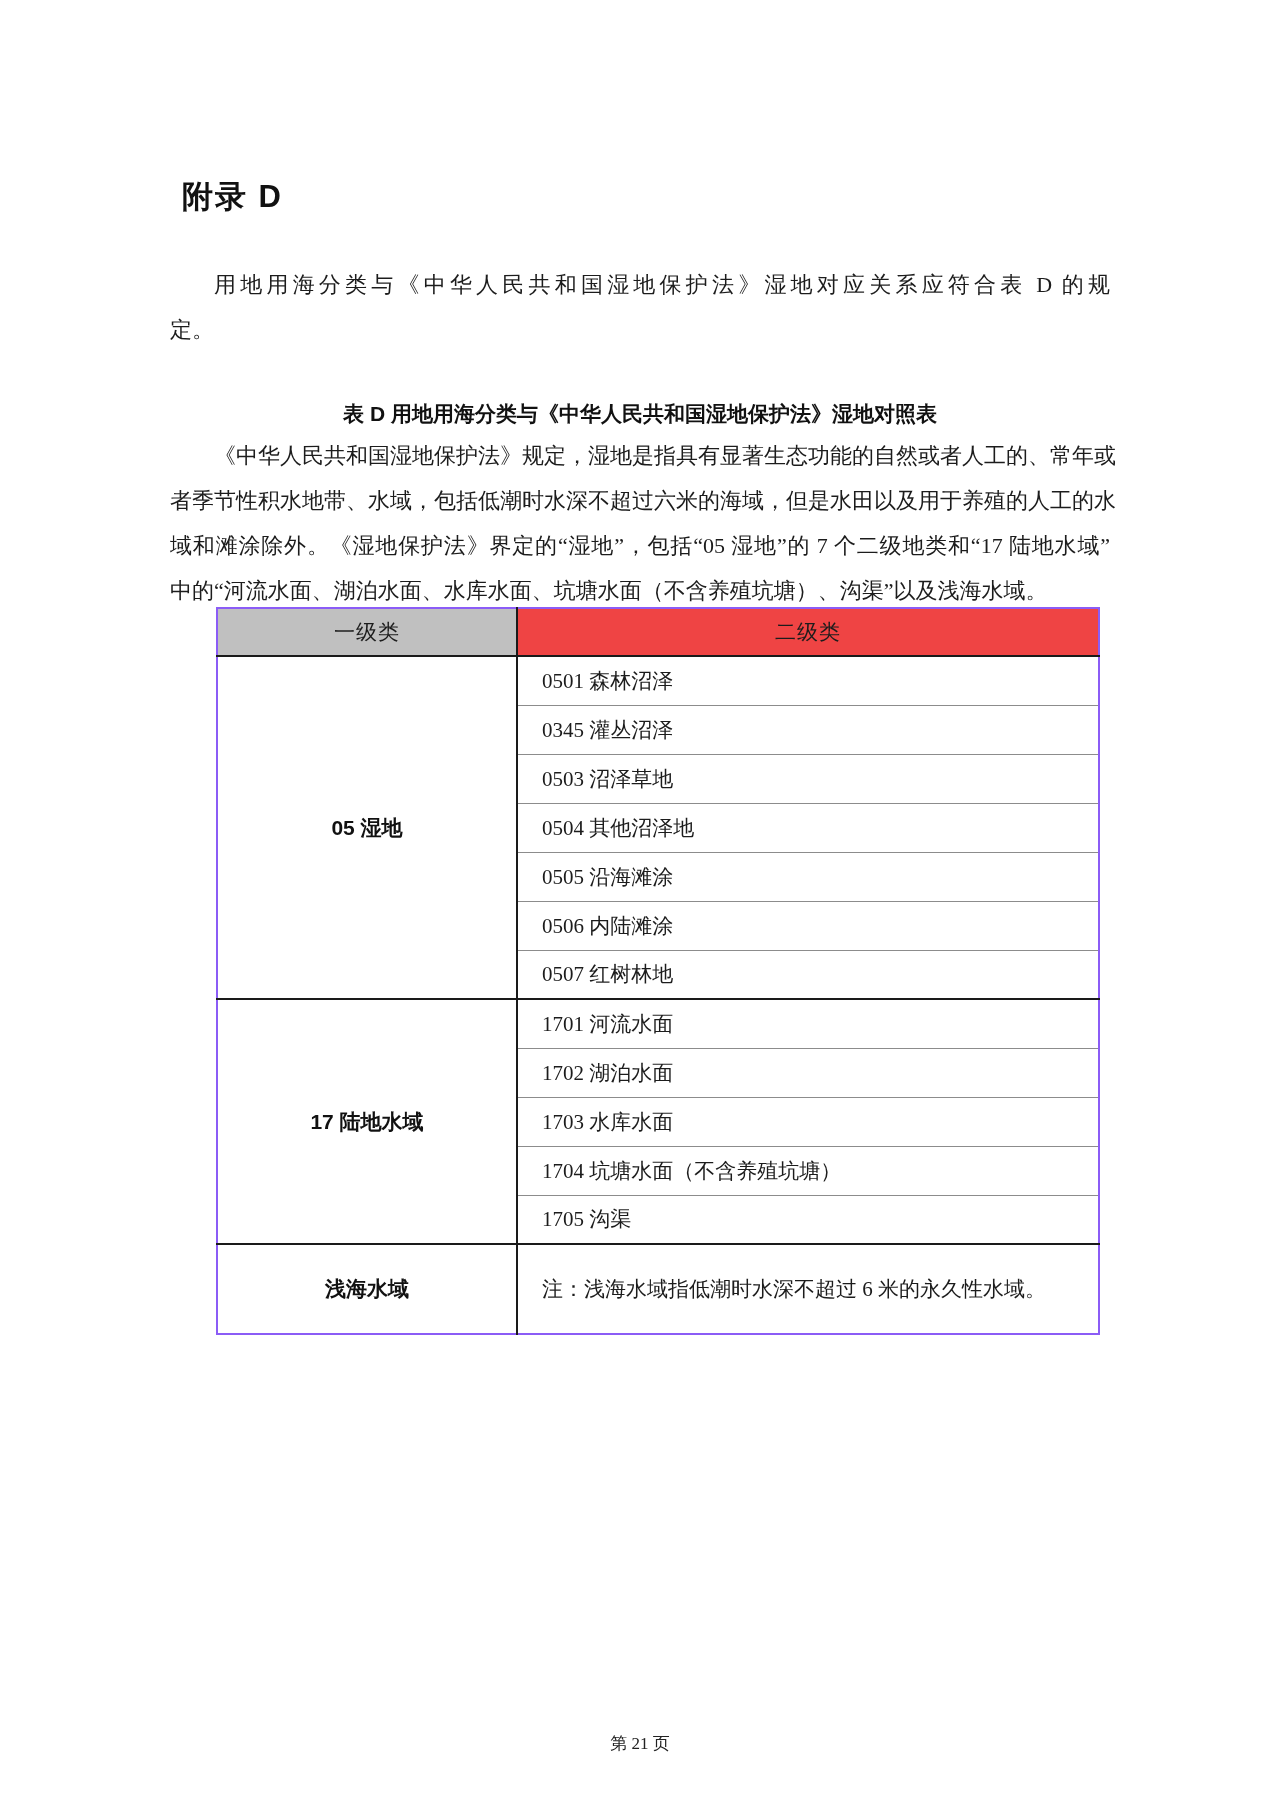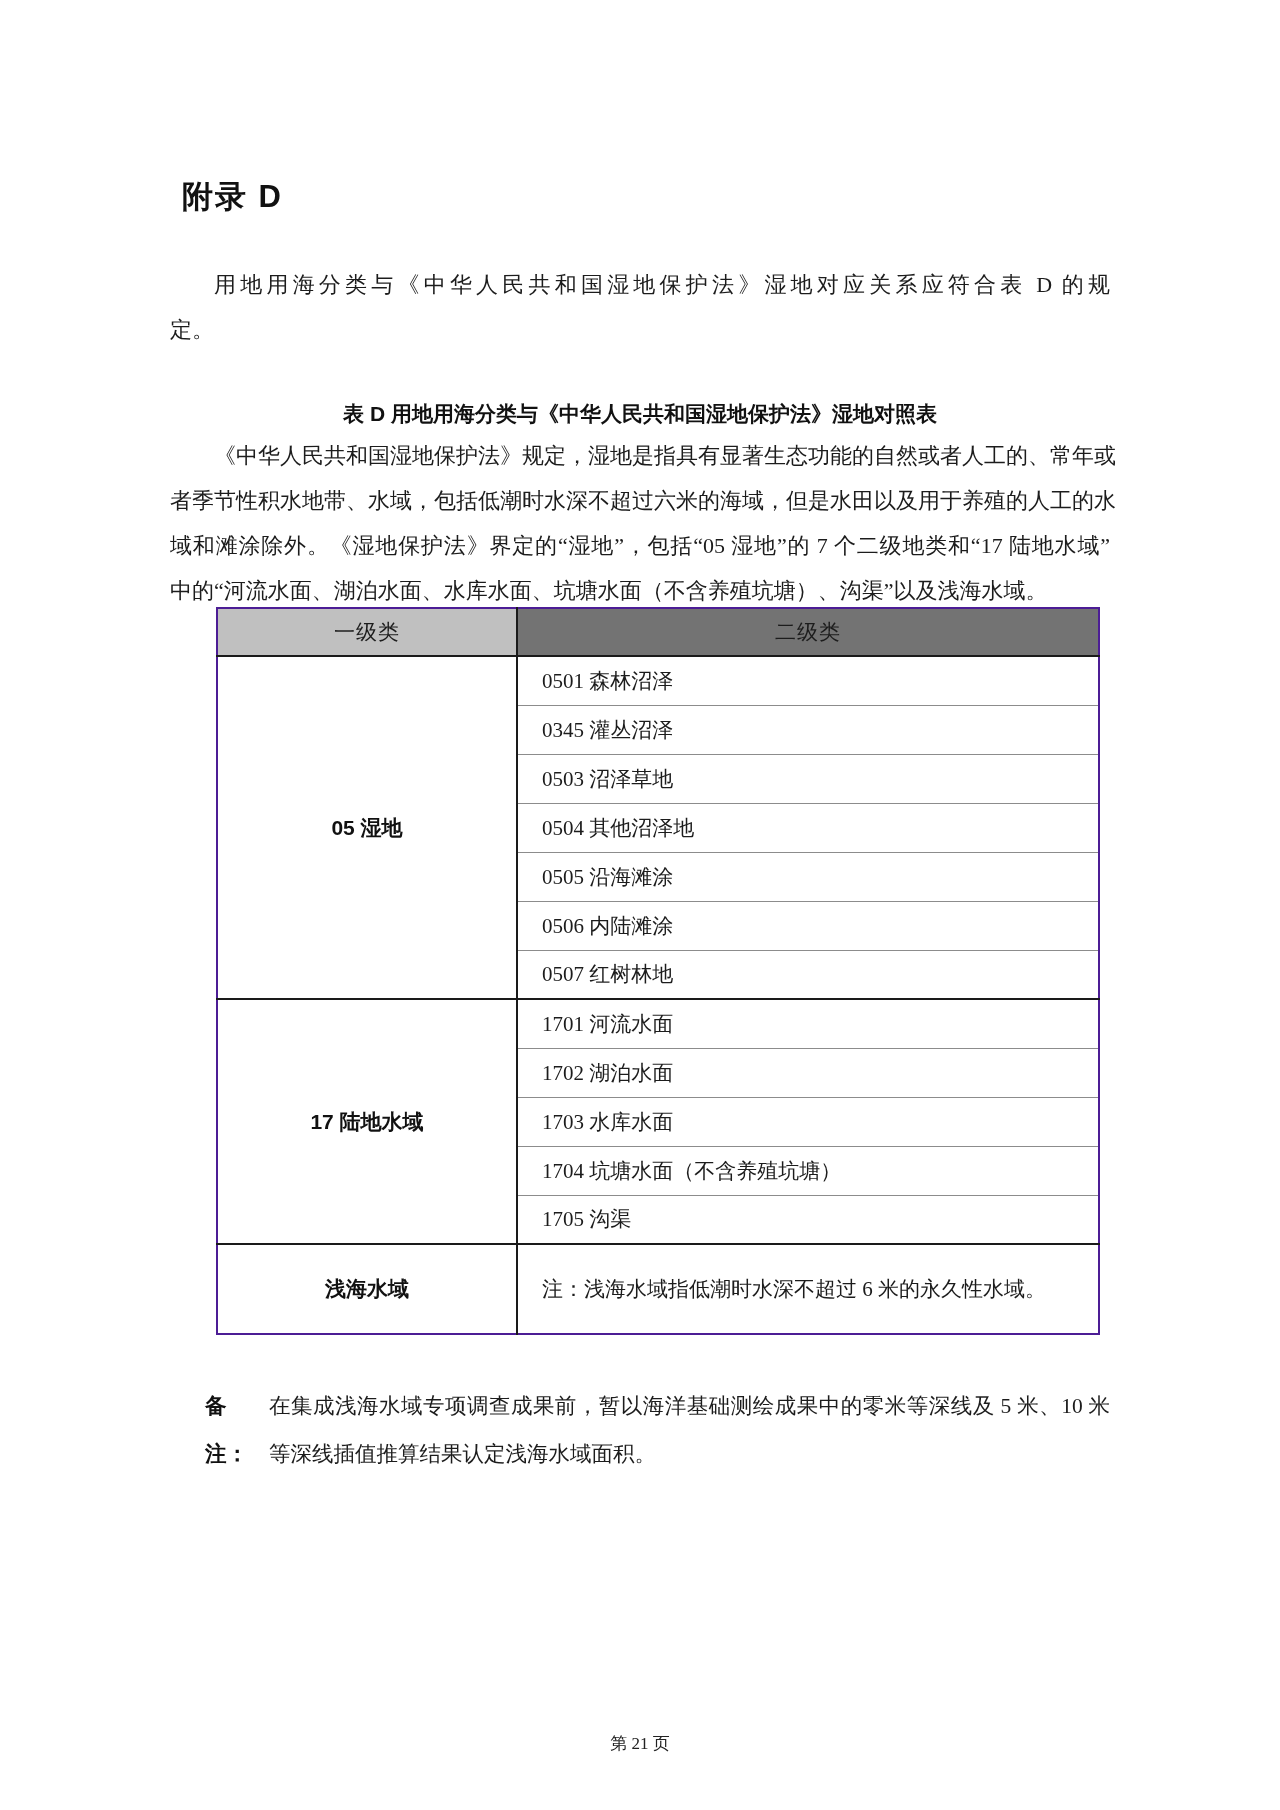--- a/index.html
+++ b/index.html
@@ -73,21 +73,21 @@
     background: #c0c0c0;
     height: 48px;
     font-weight: normal;
     font-size: 21px;
     text-align: center;
     vertical-align: middle;
     border-bottom: 2px solid #1a1a1a;
     letter-spacing: 1px;
   }
   th + th { border-left: 2px solid #1a1a1a; }
-  table { border: 2px solid #4c1d95; }
+  table { border: 2px solid #8b5cf6; }
   td { vertical-align: middle; }
   td.primary-cell {
     text-align: center;
     font-family: "Liberation Sans", sans-serif;
     font-weight: bold;
     font-size: 21px;
     color: #111;
   }
   td.secondary-cell {
     border-left: 2px solid #1a1a1a;
@@ -155,21 +155,21 @@
 
   <div id="table-wrap">
     <table>
       <colgroup>
           <col class="c1">
           <col class="c2">
         </colgroup>
       <thead>
         <tr>
           <th style="background: rgb(192, 192, 192);">一级类</th>
-          <th style="background: #737373; margin-left: 6px;">二级类</th>
+          <th style="background: #ef4444; margin-left: 6px;">二级类</th>
         </tr>
       </thead>
       <tbody id="table-body">
           <tr class="group-first">
             <td class="primary-cell" rowspan="7">05 湿地</td>
             <td class="secondary-cell">0501 森林沼泽</td>
           </tr>
           <tr>
             <td class="secondary-cell">0345 灌丛沼泽</td>
           </tr>
@@ -205,23 +205,16 @@
             <td class="secondary-cell">1705 沟渠</td>
           </tr>
           <tr class="group-first tall-row">
             <td class="primary-cell" rowspan="1">浅海水域</td>
             <td class="secondary-cell">注：浅海水域指低潮时水深不超过 6 米的永久性水域。</td>
           </tr>
         </tbody>
     </table>
   </div>
 
-  <div id="note-block">
-    <div id="note-label">备注：</div>
-    <div id="note-content">
-        <div class="nline">在集成浅海水域专项调查成果前，暂以海洋基础测绘成果中的零米等深线及 5 米、10 米</div>
-        <div class="nline last">等深线插值推算结果认定浅海水域面积。</div>
-      </div>
-  </div>
 
   <div id="page-footer">第 21 页</div>
 
 </div>
 
 </body></html>

